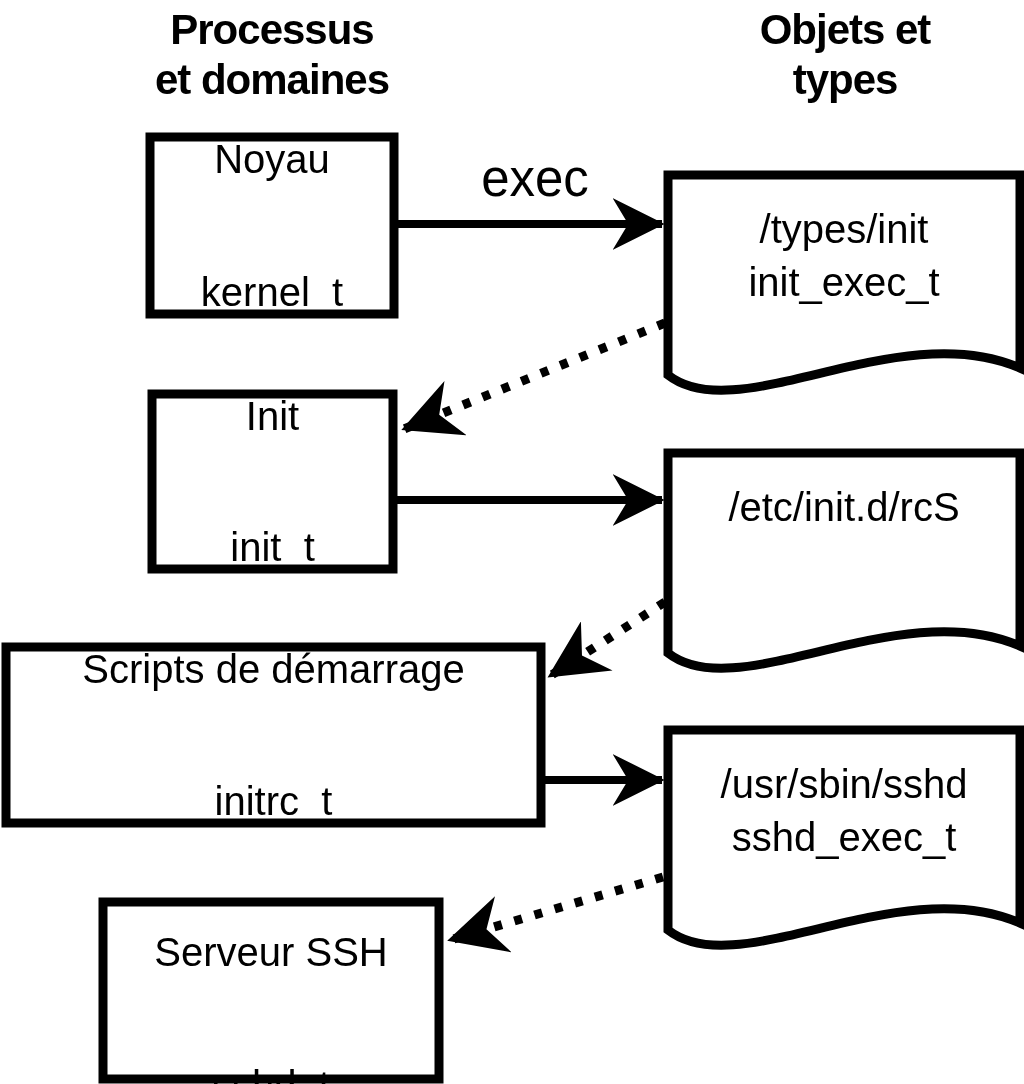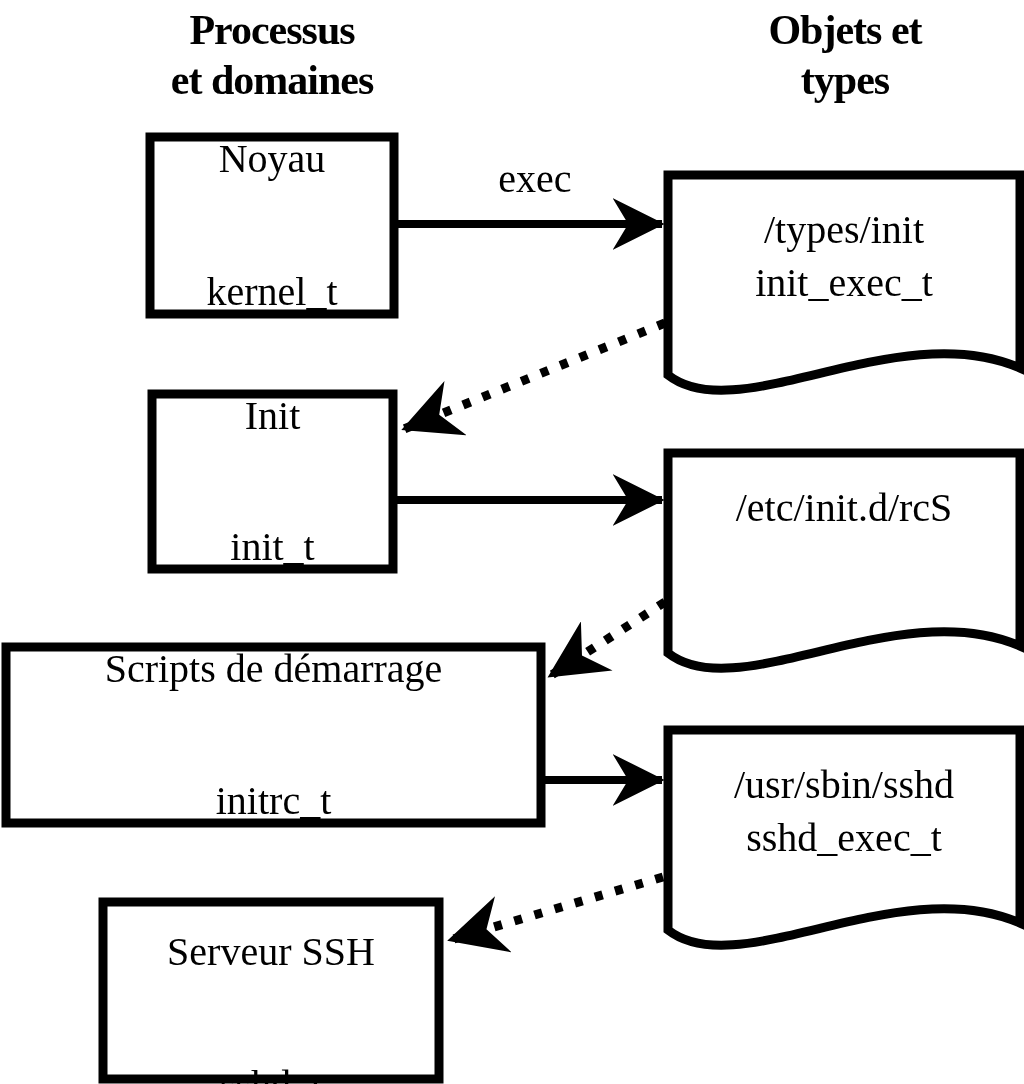--- a/index.html
+++ b/index.html
@@ -1,18 +1,18 @@
 <!DOCTYPE html>
 <html><head>
 <meta charset="utf-8">
 <style>
   html,body{margin:0;padding:0;background:#fff;}
   .canvas{
     position:relative;width:1024px;height:1084px;background:#fff;overflow:hidden;
-    font-family:Liberation Serif, serif;color:#000;
+    font-family:Liberation Sans, sans-serif;color:#000;
   }
   .layer{position:absolute;left:0;top:0;}
   .hdr{
     position:absolute;text-align:center;font-weight:bold;
     font-size:42px;line-height:50px;letter-spacing:-1px;
   }
   .hdr-left{left:27px;top:5px;width:490px;}
   .hdr-right{left:668px;top:5px;width:354px;}
   .box-label{
     position:absolute;display:flex;flex-direction:column;justify-content:space-between;
@@ -24,21 +24,21 @@
   .bl-4{left:99px;top:926px;width:344px;height:185px;}
   .doc-label{
     position:absolute;left:668px;width:352px;text-align:center;
     font-size:40px;line-height:53px;padding-top:28px;box-sizing:border-box;
   }
   .dl-1{top:175px;}
   .dl-2{top:453px;}
   .dl-3{top:730px;}
   .edge-label{
     position:absolute;left:430px;top:156px;width:210px;text-align:center;
-    font-size:40px;line-height:46px;
+    font-size:51px;line-height:46px;
   }
 </style>
 </head>
 <body>
 
 <div class="canvas">
 
   <svg class="layer" width="1024" height="1084" viewBox="0 0 1024 1084">
     <defs>
       <marker id="ah" viewBox="0 0 10 10" refX="9.5" refY="5" markerWidth="6.5" markerHeight="6.5" orient="auto">

